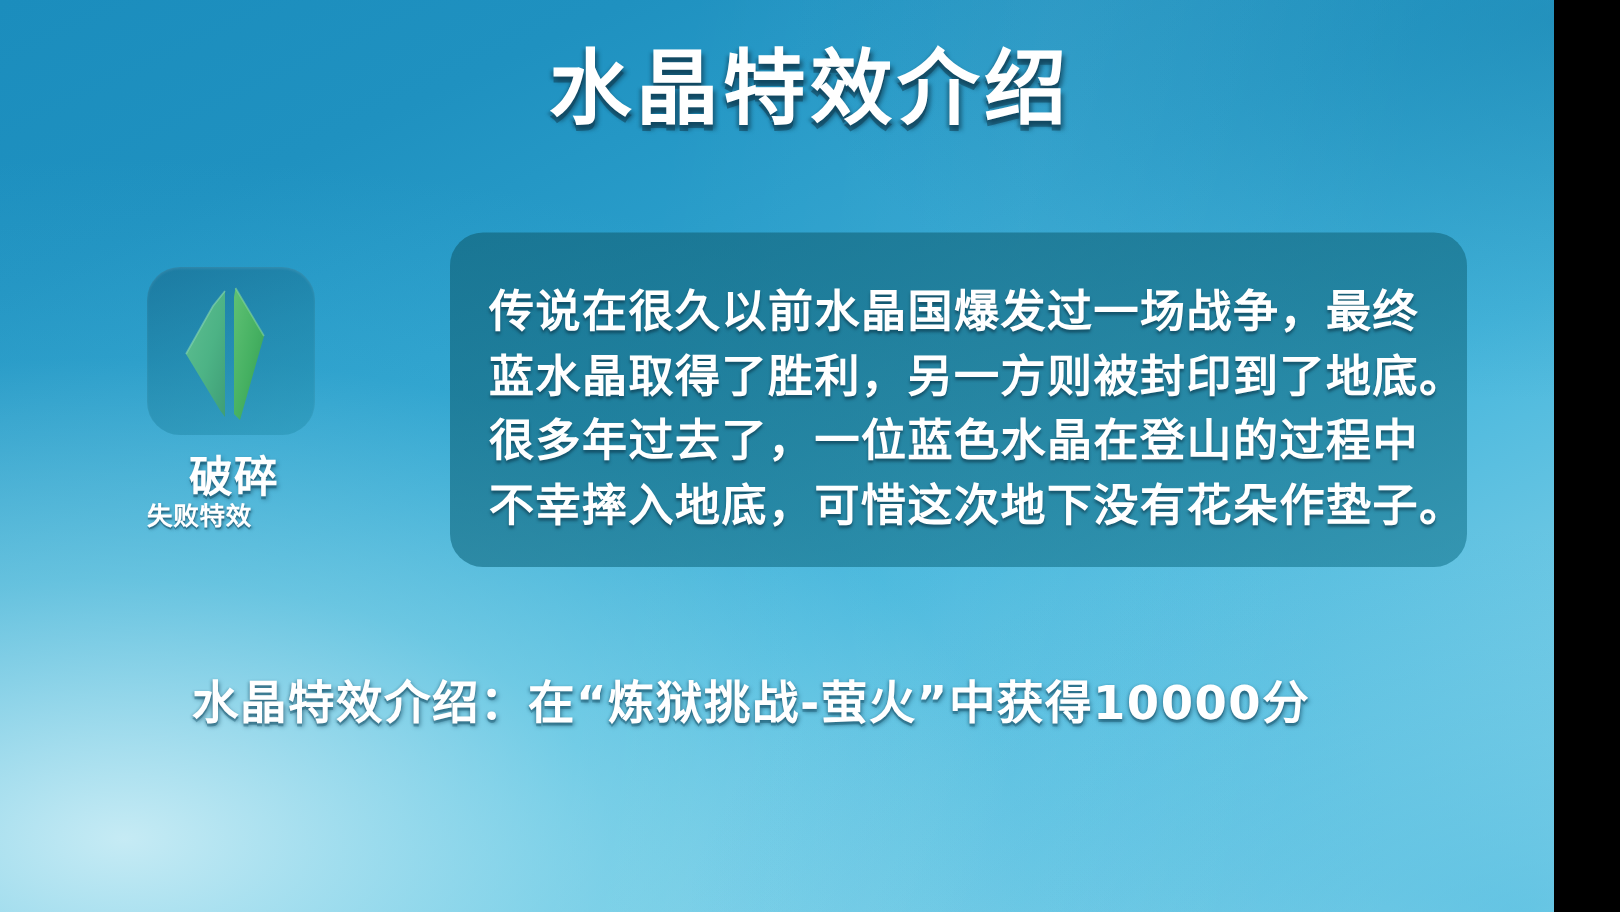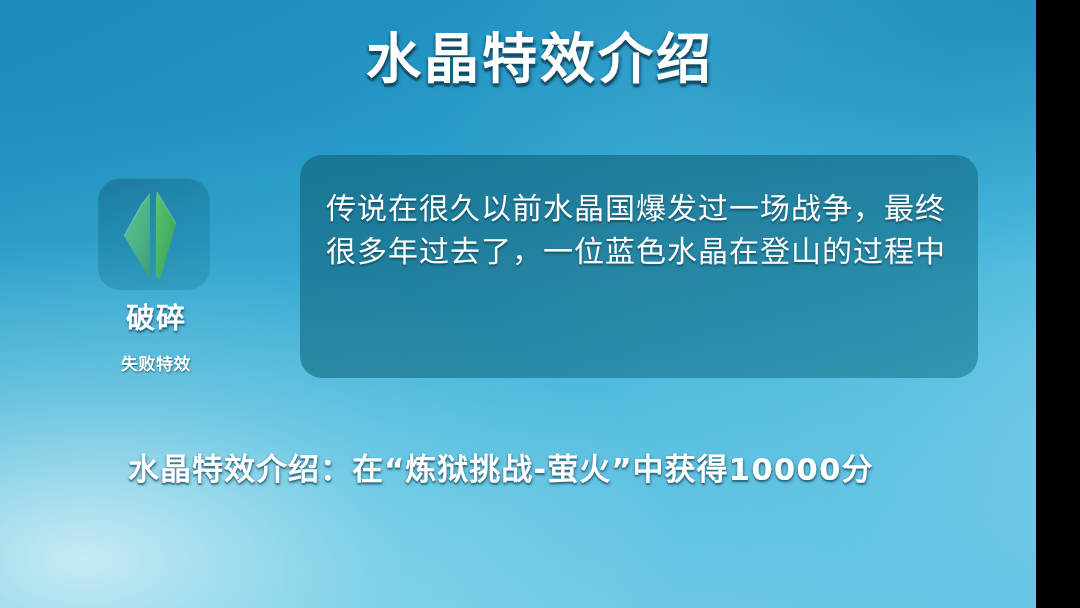--- a/index.html
+++ b/index.html
@@ -73,22 +73,22 @@
     margin-top: 12px;
     text-align: center;
     font-size: 29px;
     line-height: 33px;
     font-weight: bold;
     color: #ffffff;
     letter-spacing: 1px;
     text-shadow: 0 2px 0 rgba(20,78,102,0.45), 1px 2px 3px rgba(14,60,82,0.55);
   }
   .icon-sub {
-    margin-top: 19px;
-    text-align: center;
+    margin-top: 0;
+    text-align: left;
     font-size: 17px;
     line-height: 21px;
     font-weight: bold;
     color: #ffffff;
     letter-spacing: 0.5px;
     text-shadow: 0 1px 0 rgba(20,78,102,0.45), 1px 1px 2px rgba(14,60,82,0.50);
   }
 
   
   .story-panel {
@@ -99,21 +99,21 @@
     height: 223px;
     border-radius: 22px;
     background: linear-gradient(165deg, rgba(20,104,128,0.72) 0%, rgba(24,114,139,0.70) 50%, rgba(28,126,152,0.66) 100%);
     box-sizing: border-box;
     padding: 32px 24px 0 26px;
     z-index: 3;
   }
   .story-line {
     font-size: 30px;
     line-height: 43px;
-    font-weight: normal;
+    font-weight: bold;
     color: #ffffff;
     letter-spacing: 1px;
     white-space: nowrap;
     text-shadow: 0 2px 2px rgba(8,44,62,0.55);
   }
 
   
   .acquire {
     position: absolute;
     left: 128px;
@@ -162,18 +162,20 @@
         <polyline points="52,16 44,26 26,58" fill="none" stroke="#8fdcb2" stroke-width="1.2" opacity="0.55"></polyline>
         <polyline points="59,14 78,46" fill="none" stroke="#92df9d" stroke-width="1.2" opacity="0.5"></polyline>
       </svg>
     </div>
     <div class="icon-name">破碎</div>
     <div class="icon-sub">失败特效</div>
   </div>
 
   <div class="story-panel">
     <div class="story-line">传说在很久以前水晶国爆发过一场战争，最终</div>
+    <div class="story-line">蓝水晶取得了胜利，另一方则被封印到了地底。</div>
     <div class="story-line">很多年过去了，一位蓝色水晶在登山的过程中</div>
+    <div class="story-line">不幸摔入地底，可惜这次地下没有花朵作垫子。</div>
   </div>
 
   <div class="acquire acquire-1">水晶特效介绍：在“炼狱挑战-萤火”中获得10000分</div>
 
 </div>
 
 </body></html>

